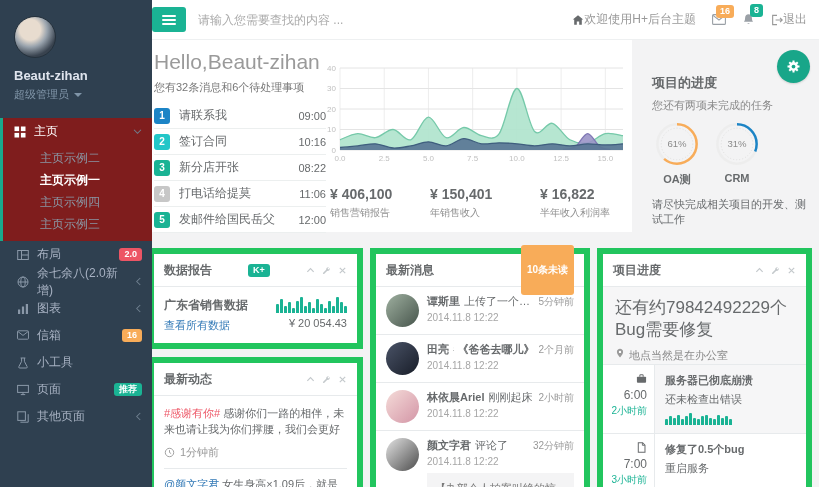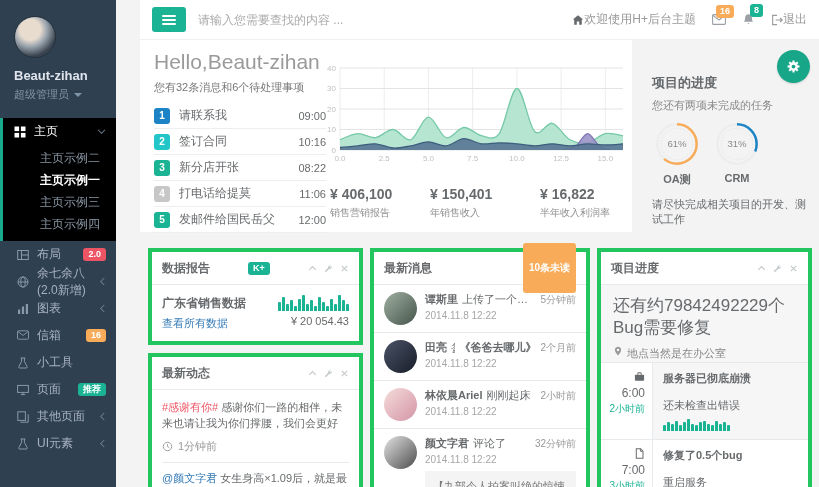--- a/index.html
+++ b/index.html
@@ -2,30 +2,30 @@
 <html><head>
 <meta charset="utf-8">
 <style>
 *{box-sizing:border-box;margin:0;padding:0}
 html,body{width:819px;height:487px}
 body{position:relative;overflow:hidden;font-family:"Liberation Sans",sans-serif;font-size:12px;color:#676a6c;background:#f3f3f4}
 svg{display:block}
 i{font-style:normal}
 
 
-.sidebar{position:absolute;left:0;top:0;width:116px;height:100%;background:#2f4050;z-index:6}
+.sidebar{position:absolute;left:0;top:0;width:152px;height:100%;background:#2f4050;z-index:6}
 .profile{padding:16px 14px 12px}
 .avatar{width:42px;height:42px;border-radius:50%;background:radial-gradient(circle at 38% 32%,#e8dccf 0 28%,#9aa4ae 46%,#39434f 72%);border:1px solid #25313c;cursor:pointer}
 .profile-name{margin-top:10px;font-size:13px;font-weight:bold;color:#dfe4ed}
 .profile-role{margin-top:4px;font-size:11px;color:#8095a8;display:flex;align-items:center;gap:5px;cursor:pointer}
 .caret{width:0;height:0;border-left:4px solid transparent;border-right:4px solid transparent;border-top:4px solid #8095a8}
 .nav{margin-top:4px}
 .nav-item{display:flex;align-items:center;gap:8px;height:27px;padding:0 10px 0 14px;color:#a7b1c2;cursor:pointer;border-left:3px solid transparent}
 .nav-item .nav-ic{width:12px;height:12px;color:#8a98a8;flex:0 0 12px}
-.nav-group.active{background:#000000;border-left:3px solid #19aa8d}
+.nav-group.active{background:#7f1d1d;border-left:3px solid #19aa8d}
 .nav-group.active .nav-item{border-left:none;padding-left:11px;color:#fff}
 .nav-group.active .nav-item .nav-ic{color:#fff}
 .subnav{padding:2px 0 6px}
 .subnav-item{height:22px;line-height:22px;padding-left:37px;color:#8a97a5;font-size:12px;cursor:pointer}
 .subnav-item.current{color:#fff;font-weight:bold}
 .nav-right{margin-left:auto;display:flex;align-items:center;color:#6f7f8f}
 .badge{margin-left:auto;font-size:9px;font-weight:bold;color:#fff;padding:2px 5px;border-radius:3px;line-height:1}
 .badge-danger{background:#ed5565}
 .badge-warning{background:#f8ac59}
 .badge-primary{background:#1ab394}
@@ -76,21 +76,21 @@
 .donut-text{font-size:10px;fill:#8a8a8a;font-family:"Liberation Sans",sans-serif}
 .gauge-label{margin-top:5px;font-size:11px;font-weight:bold;color:#676a6c}
 .po-note{margin-top:10px;font-size:11px;color:#676a6c}
 
 
 .panels{position:absolute;left:140px;top:240px;width:679px;height:247px;overflow:hidden}
 .col{position:absolute;top:8px}
 .col1{left:8px;width:215px}
 .col2{left:230px;width:220px}
 .col3{left:457px;width:215px}
-.ibox{background:#fff;border:4px solid #22c55e;margin-bottom:8px}
+.ibox{background:#fff;border:6px solid #22c55e;margin-bottom:8px}
 .ibox-title{display:flex;align-items:center;gap:6px;padding:0 10px;height:33px;border-bottom:1px solid #e7eaec}
 .ibox-title h3{font-size:12px;font-weight:bold;color:#676a6c}
 .ibox-tools{margin-left:auto;display:flex;align-items:center;gap:7px;color:#c4c9cc}
 .ibox-tools span{cursor:pointer;display:flex}
 .ibox-content{padding:10px}
 
 .dr-body{display:flex;justify-content:space-between;align-items:flex-start}
 .dr-title{font-size:12px;font-weight:bold;color:#676a6c}
 .dr-link{font-size:11px;color:#337ab7;margin-top:4px;cursor:pointer}
 .spark{display:flex;align-items:flex-end;gap:1px;height:16px;justify-content:flex-end}
@@ -124,21 +124,21 @@
 .prog-loc{display:flex;gap:4px;margin-top:7px;font-size:11px;color:#888}
 .prog-loc .pic{color:#9a9a9a}
 .tl-item{display:flex;border-bottom:1px solid #e7eaec}
 .tl-left{width:52px;flex:0 0 52px;padding:8px 7px 6px;text-align:right;border-right:1px solid #e7eaec;display:flex;flex-direction:column;align-items:flex-end;gap:2px}
 .tl-left .tic{color:#676a6c}
 .tl-time{font-size:12px;color:#676a6c;margin-top:2px}
 .tl-ago{font-size:10px;color:#1ab394}
 .tl-body{flex:1;padding:8px 10px;min-width:0}
 .tl-body.muted{background:#f6f6f7}
 .tl-title{font-size:11px;font-weight:bold;color:#676a6c}
-.tl-desc{font-size:11px;color:#676a6c;margin-top:12px}
+.tl-desc{font-size:11px;color:#676a6c;margin-top:4px}
 .tl-spark{justify-content:flex-start;height:12px;margin-top:6px}
 </style>
 </head>
 <body>
 
 <aside class="sidebar">
   <div class="profile">
     <div class="avatar"></div>
     <div class="profile-name">Beaut-zihan</div>
     <div class="profile-role">
@@ -160,22 +160,22 @@
         <span>主页</span>
         <span class="nav-right">
             <svg viewBox="0 0 10 8" width="9" height="7">
               <path d="M1 2 L5 6 L9 2" fill="none" stroke="currentColor" stroke-width="1.2"></path>
             </svg>
           </span>
       </div>
       <div class="subnav">
         <div class="subnav-item">主页示例二</div>
         <div class="subnav-item current">主页示例一</div>
+        <div class="subnav-item">主页示例四</div>
         <div class="subnav-item">主页示例三</div>
-        <div class="subnav-item">主页示例四</div>
       </div>
     </div>
 
     <div class="nav-item">
       <span class="nav-ic">
           <svg viewBox="0 0 12 12" width="12" height="12">
             <rect x="0.7" y="1.5" width="10.6" height="9" fill="none" stroke="currentColor"></rect>
             <path d="M4.5 1.5 V10.5 M4.5 6 H11.3" stroke="currentColor" fill="none"></path>
           </svg>
         </span>
@@ -242,34 +242,20 @@
       <span class="badge badge-primary">推荐</span>
     </div>
     <div class="nav-item">
       <span class="nav-ic">
           <svg viewBox="0 0 12 12" width="12" height="12">
             <rect x="0.8" y="0.8" width="7.6" height="8.6" fill="none" stroke="currentColor"></rect>
             <path d="M3.4 11.2 H11.2 V3.2" fill="none" stroke="currentColor"></path>
           </svg>
         </span>
       <span>其他页面</span>
-      <span class="nav-right">
-          <svg viewBox="0 0 8 10" width="7" height="9">
-            <path d="M6 1 L2 5 L6 9" fill="none" stroke="currentColor" stroke-width="1.2"></path>
-          </svg>
-        </span>
-    </div>
-    <div class="nav-item">
-      <span class="nav-ic">
-          <svg viewBox="0 0 12 12" width="12" height="12">
-            <path d="M4.6 1 V4.4 L1.9 9.6 A1 1 0 0 0 2.8 11 H9.2 A1 1 0 0 0 10.1 9.6 L7.4 4.4 V1" fill="none" stroke="currentColor"></path>
-            <path d="M3.6 1 H8.4" stroke="currentColor"></path>
-          </svg>
-        </span>
-      <span>UI元素</span>
       <span class="nav-right">
           <svg viewBox="0 0 8 10" width="7" height="9">
             <path d="M6 1 L2 5 L6 9" fill="none" stroke="currentColor" stroke-width="1.2"></path>
           </svg>
         </span>
     </div>
     <div class="nav-item">
       
       
     </div>

